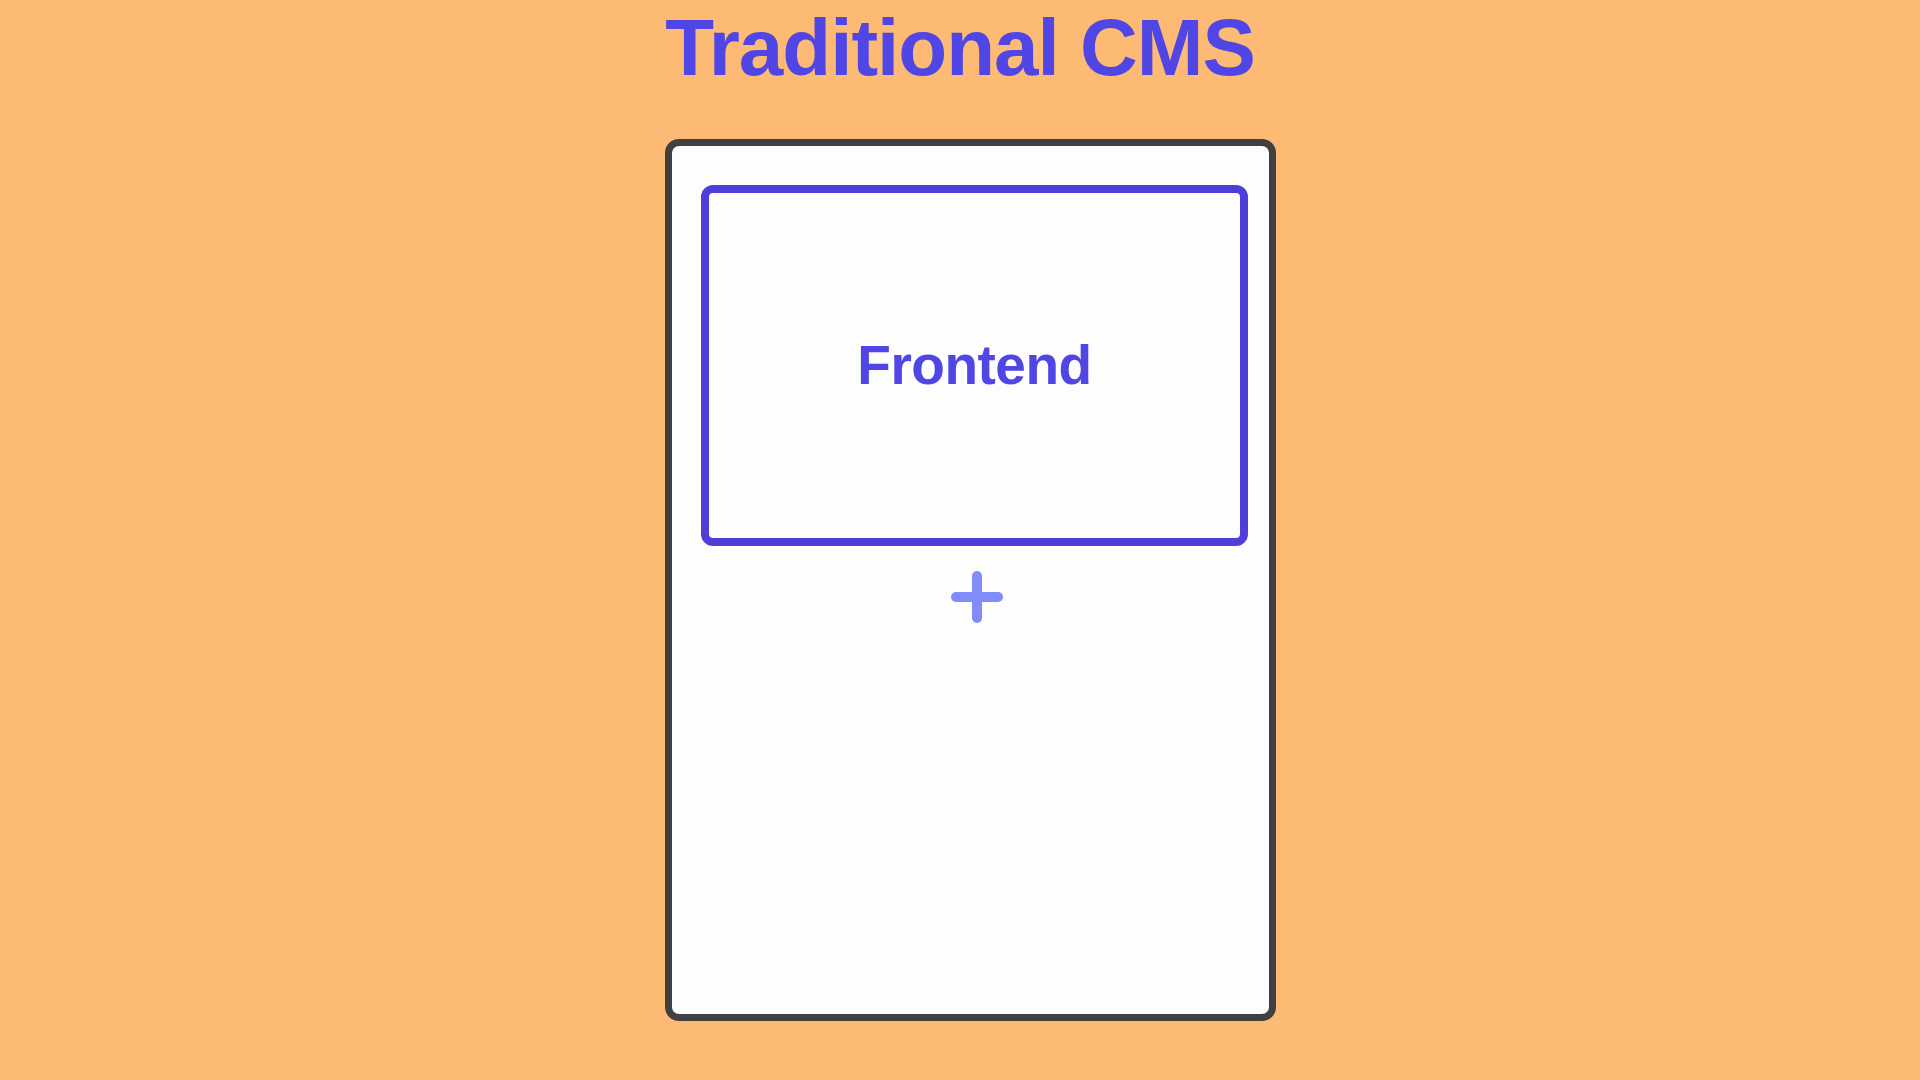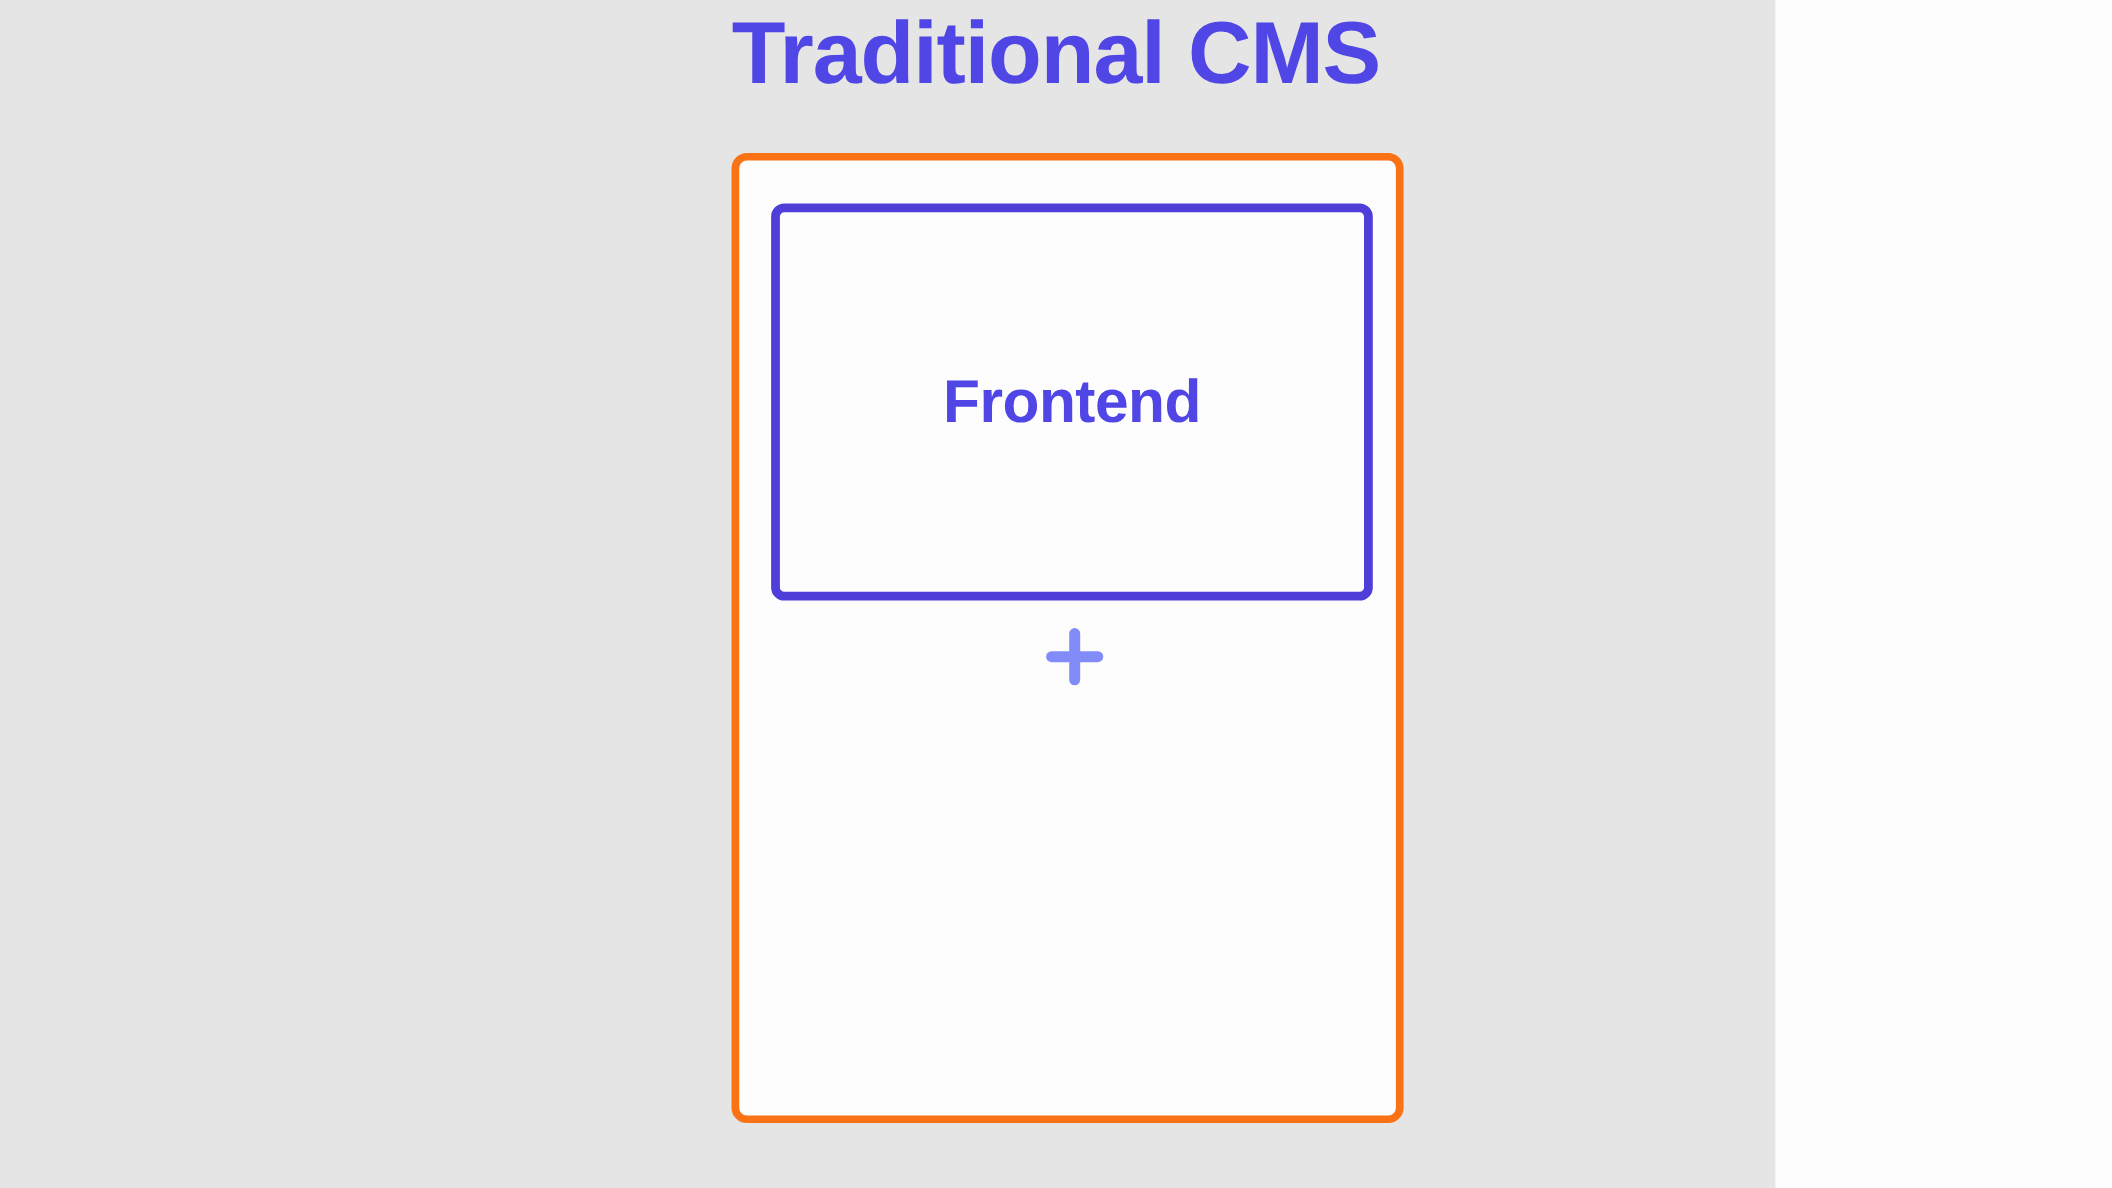--- a/index.html
+++ b/index.html
@@ -7,23 +7,23 @@
   html, body {
     width: 1920px;
     height: 1080px;
     background: #fdfdfd;
     font-family: "Liberation Sans", sans-serif;
     overflow: hidden;
   }
 
   #stage {
     position: relative;
-    width: 1614px;
+    width: 1920px;
     height: 1080px;
-    background: #e5e5e5;
+    background: #fdba74;
   }
 
   
   .diagram-title {
     position: absolute;
     left: 0;
     top: 6px;
     width: 1920px;
     text-align: center;
     font-family: "Liberation Sans", sans-serif;
@@ -36,21 +36,21 @@
     user-select: none;
   }
 
   
   .cms-container {
     position: absolute;
     left: 665px;
     top: 139px;
     width: 611px;
     height: 882px;
-    border: 7px solid #f97316;
+    border: 7px solid #404040;
     border-radius: 14px;
     background: #fdfdfd;
   }
 
   
   .layer-box {
     position: absolute;
     left: 29px;
     width: 547px;
     height: 361px;

